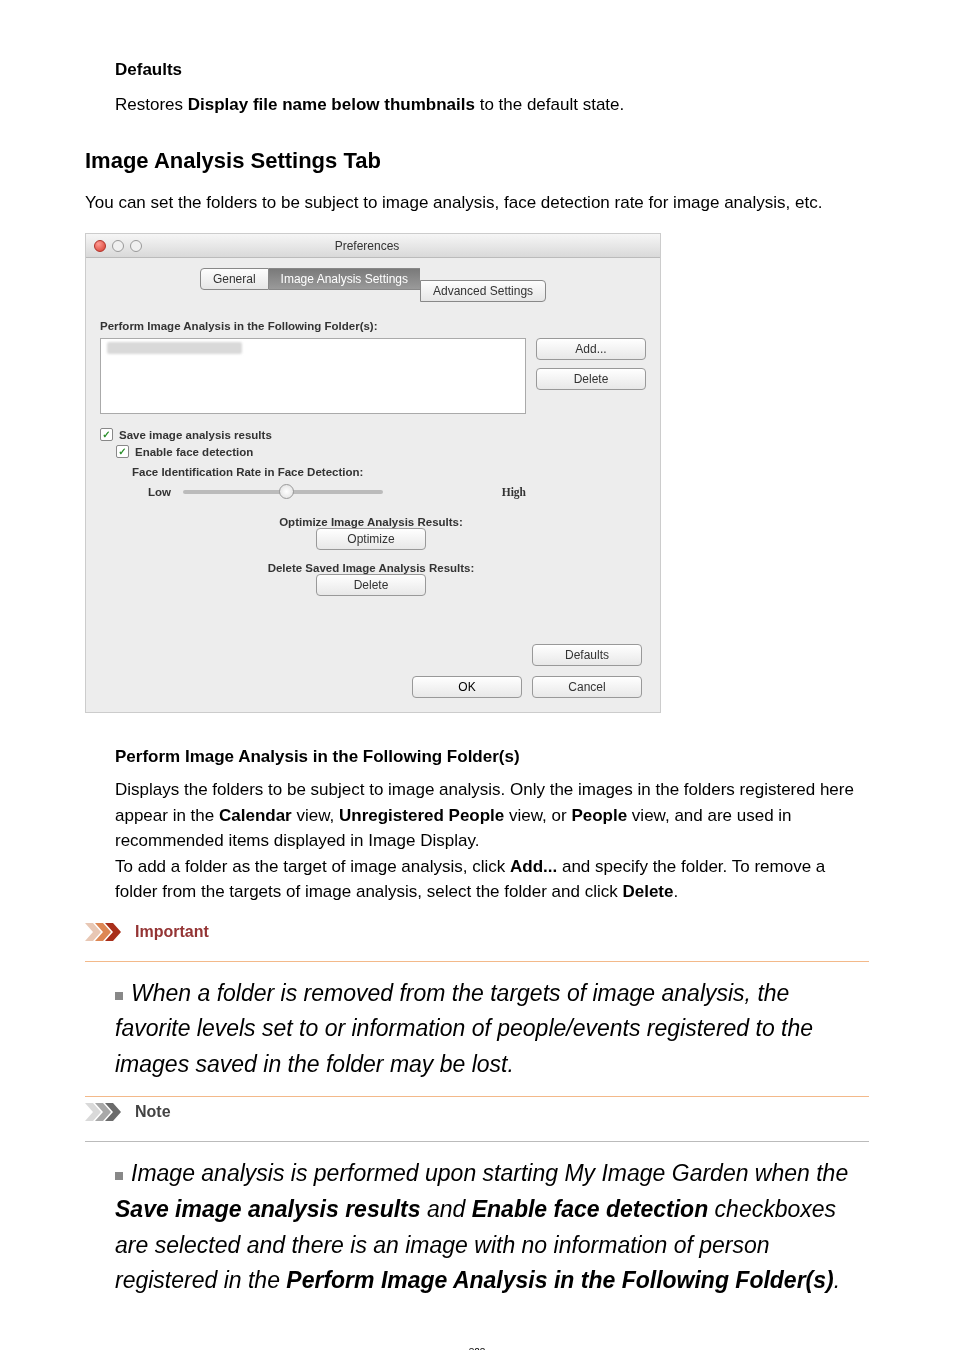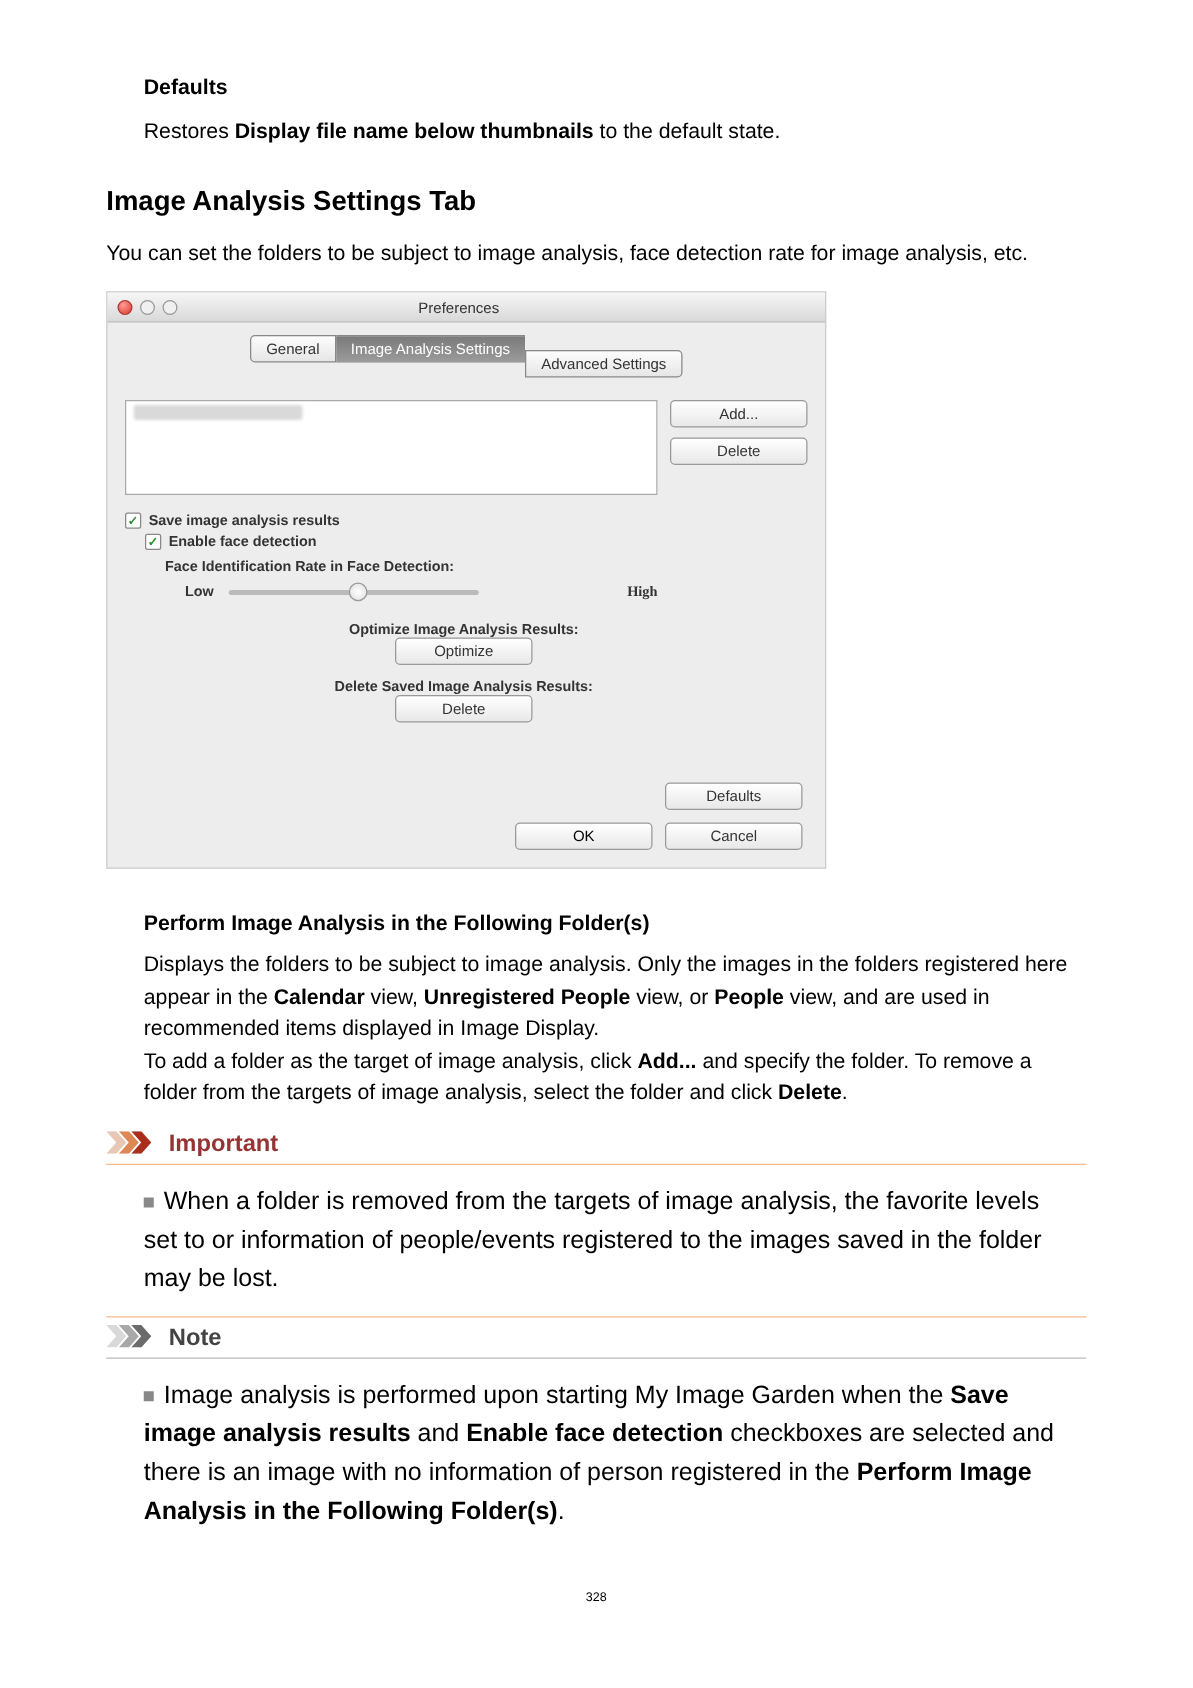--- a/index.html
+++ b/index.html
@@ -94,35 +94,35 @@
     .mac-btn.primary { color:#000; }
     
     .expl-block { margin-left:30px; margin-bottom:18px; }
     .expl-heading { font-weight:bold; font-size:17px; margin-bottom:10px; }
     
     .callout {
       margin-top:6px;
     }
     .callout-head {
       display:flex; align-items:flex-start; gap:8px;
-      font-size:19px; font-weight:bold; color:#943434;
-      padding-bottom:4px; border-bottom:1px solid #f3b98a;
+      font-size:16px; font-weight:bold; color:#943434;
+      padding-bottom:20px; border-bottom:1px solid #f3b98a;
     }
     .callout-head.note { color:#434343; border-bottom-color:#bbb; }
     .chev-icon { width:42px; height:18px; }
     .chev-icon .c1 { fill:#e8c7b4; }
     .chev-icon .c2 { fill:#dd8754; }
     .chev-icon .c3 { fill:#a92f1a; }
     .chev-icon.grey .c1 { fill:#d9d9d9; }
     .chev-icon.grey .c2 { fill:#a8a8a8; }
     .chev-icon.grey .c3 { fill:#6b6b6b; }
     .callout-body { 
       padding: 14px 10px 14px 30px; 
       border-bottom:1px solid #f3b98a;
-      font-size:20px; line-height:1.55;
+      font-size:23px; line-height:1.55;font-style:italic;
     }
     .callout-body.note { border-bottom-color:#bbb; }
     .bullet-sq {
       display:inline-block; width:8px; height:8px; background:#888;
       margin-right:8px; vertical-align:1px;
     }
     .page-num { text-align:center; font-size:10px; margin-top:34px; }
     strong.inline { font-weight:bold; }
   </style>
 </head>
@@ -147,20 +147,21 @@
     </div>
     <div class="win-title">Preferences</div>
   </div>
   <div class="dialog-body">
     <div class="tabs-row">
       <div class="tab left">General</div>
       <div class="tab mid">Image Analysis Settings</div>
       <div class="tab right">Advanced Settings</div>
     </div>
 
+    <div class="lbl-bold">Perform Image Analysis in the Following Folder(s):</div>
     <div class="folder-row">
       <div class="folder-list">
         <div class="folder-blur"></div>
       </div>
       <div class="btn-col">
         <div class="mac-btn">Add...</div>
         <div class="mac-btn">Delete</div>
       </div>
     </div>
 

